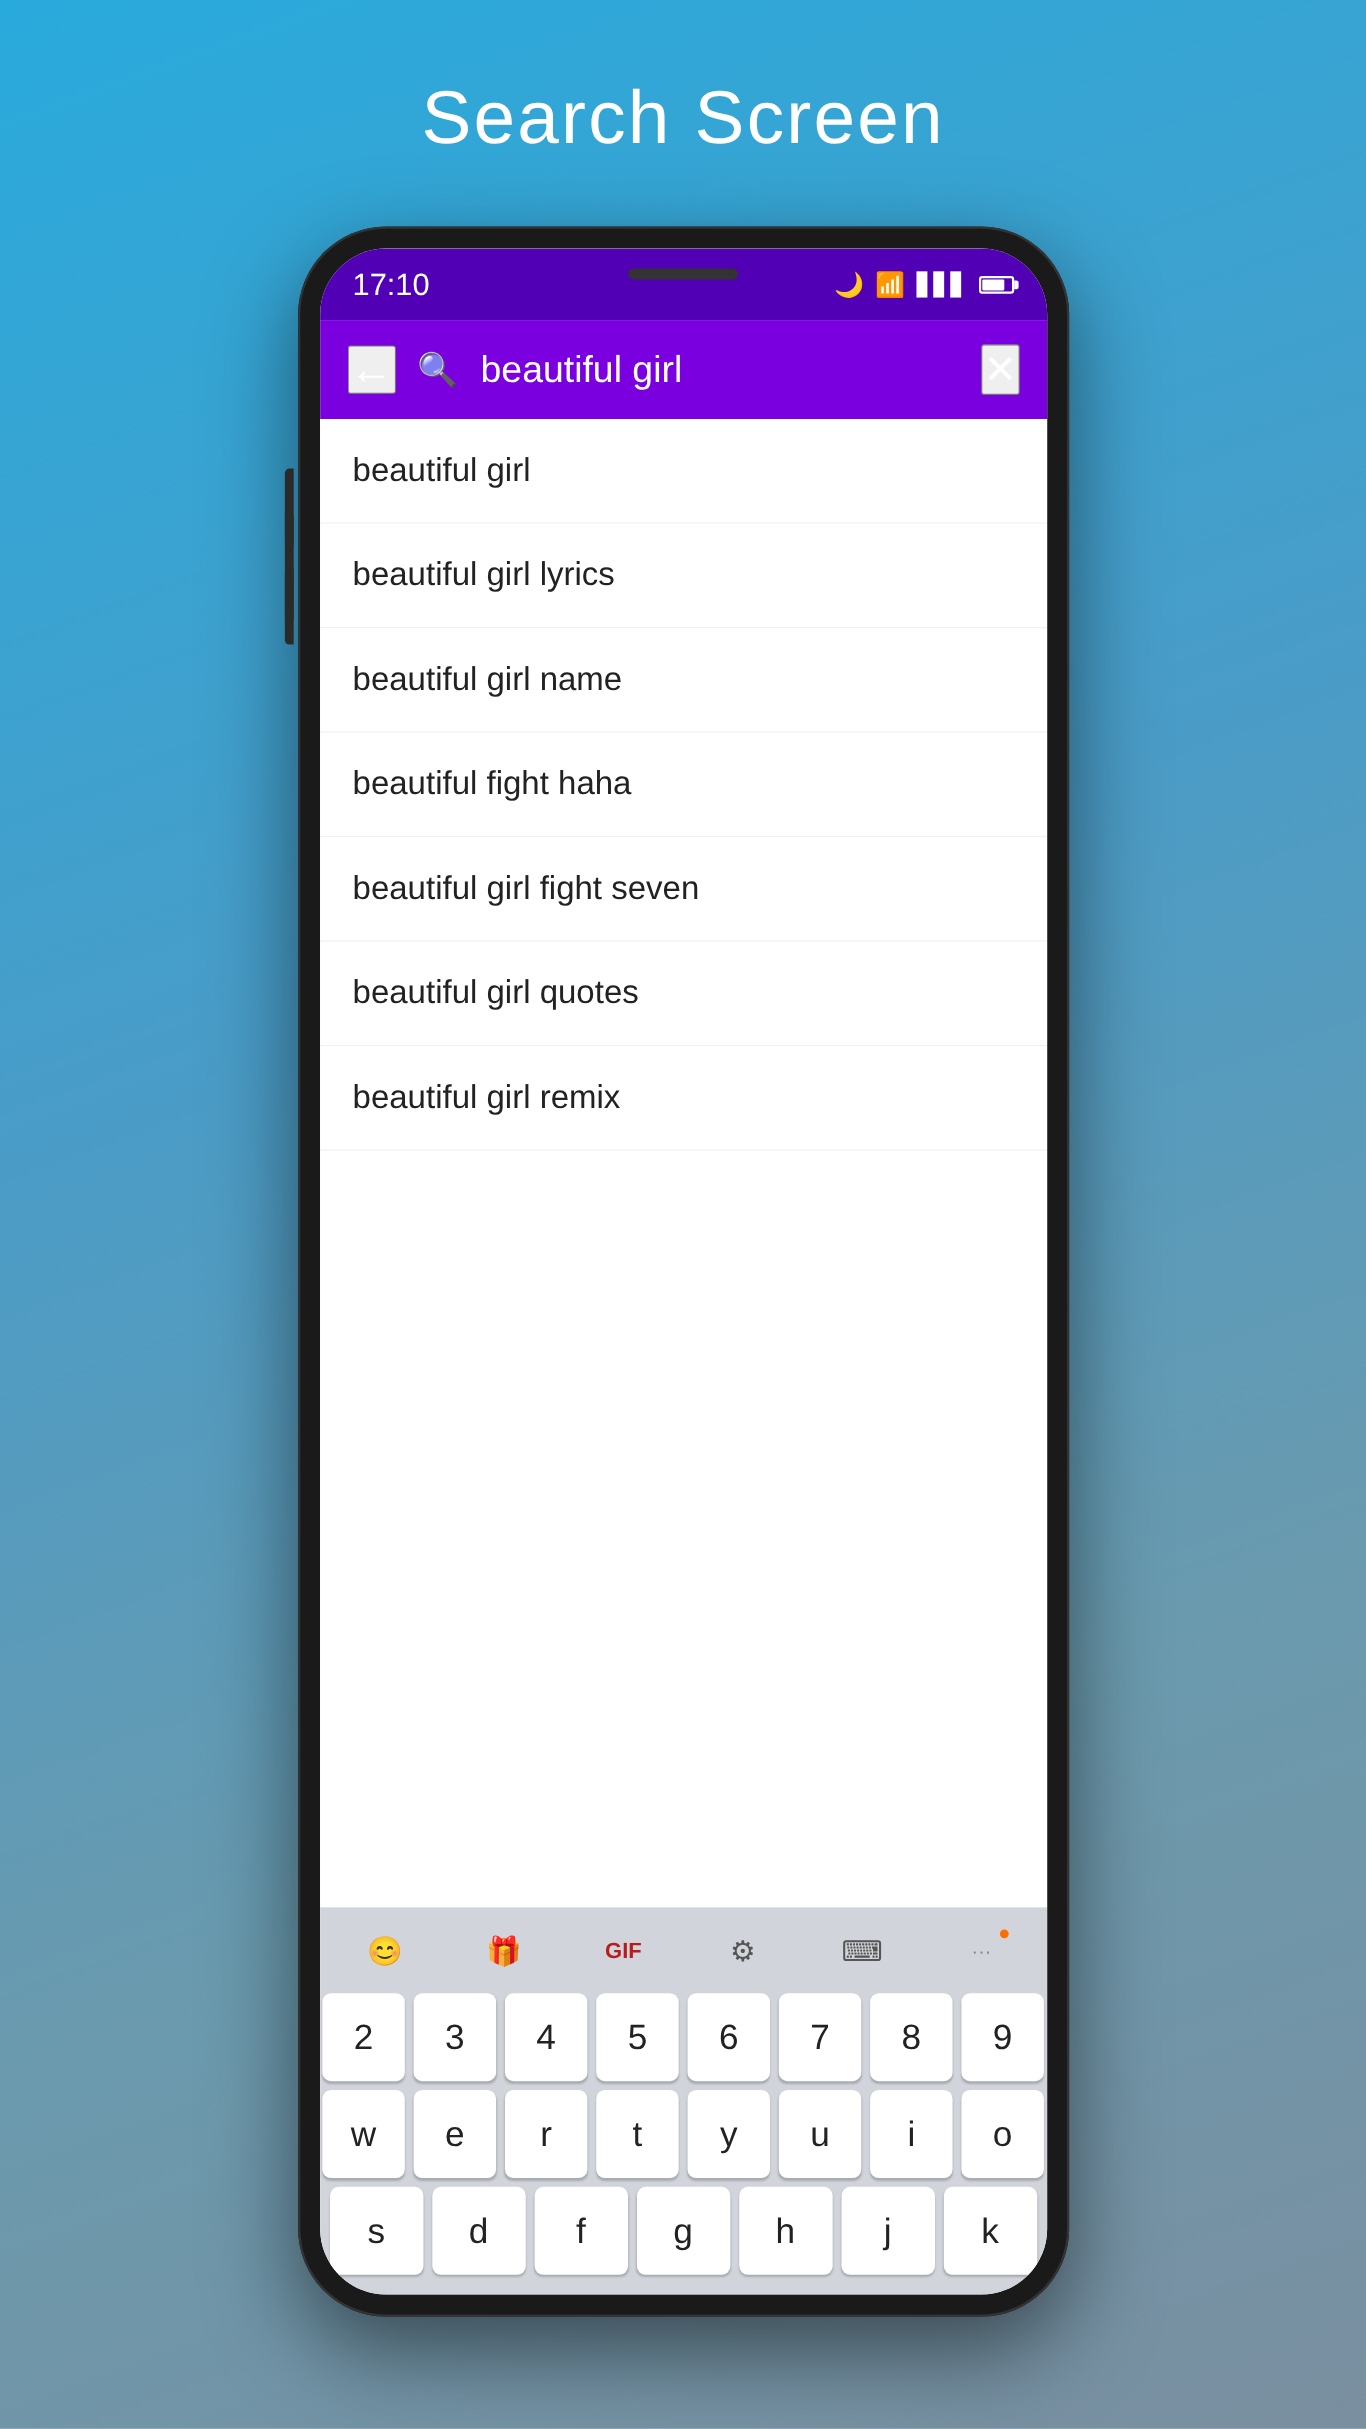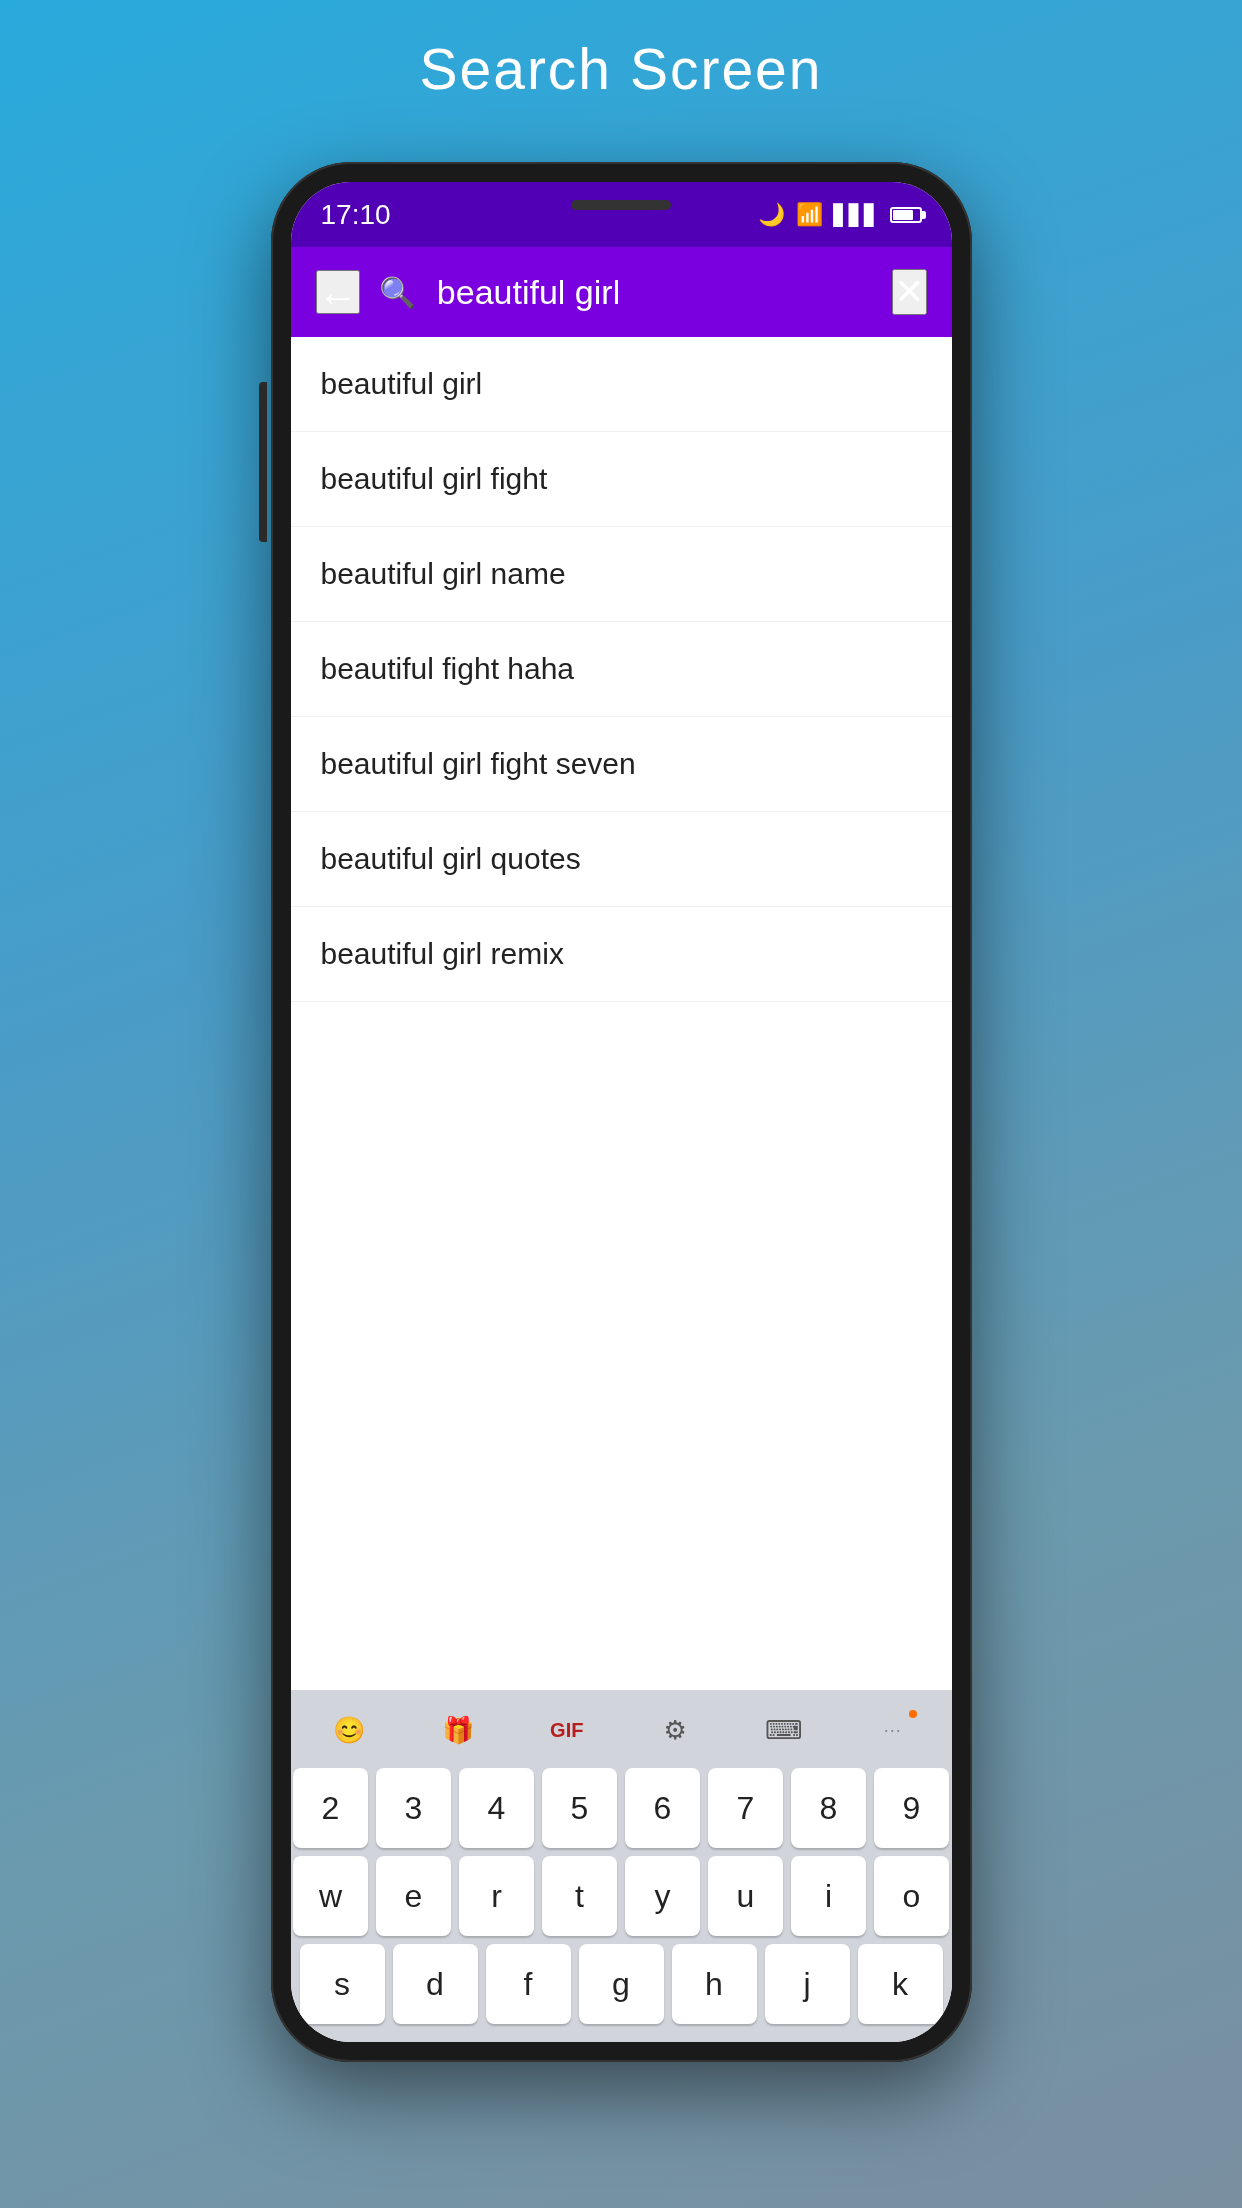--- a/index.html
+++ b/index.html
@@ -11,24 +11,24 @@
       display: flex;
       flex-direction: column;
       align-items: center;
       font-family: 'Segoe UI', Arial, sans-serif;
       overflow: hidden;
       position: relative;
     }
 
     .page-title {
       color: white;
-      font-size: 57px;
+      font-size: 68px;
       font-weight: 300;
       letter-spacing: 2px;
-      margin-top: 36px;
+      margin-top: 68px;
       margin-bottom: 60px;
       font-family: 'Segoe UI Light', 'Helvetica Neue', sans-serif;
     }
 
     
     .phone-shell {
       width: 701px;
       height: 1900px;
       background: #1a1a1a;
       border-radius: 80px;
@@ -252,21 +252,21 @@
 
     <div class="search-bar">
       <button class="back-btn">←</button>
       <span class="search-icon-wrap">🔍</span>
       <div class="search-input-text">beautiful girl</div>
       <button class="clear-btn">✕</button>
     </div>
 
     <div class="suggestions-list">
       <div class="suggestion-item">beautiful girl</div>
-      <div class="suggestion-item">beautiful girl fight</div>
+      <div class="suggestion-item">beautiful girl lyrics</div>
       <div class="suggestion-item">beautiful girl name</div>
       <div class="suggestion-item">beautiful fight haha</div>
       <div class="suggestion-item">beautiful girl fight seven</div>
       <div class="suggestion-item">beautiful girl quotes</div>
       <div class="suggestion-item">beautiful girl remix</div>
     </div>
 
     <div class="keyboard">
 
       <div class="kb-toolbar">

